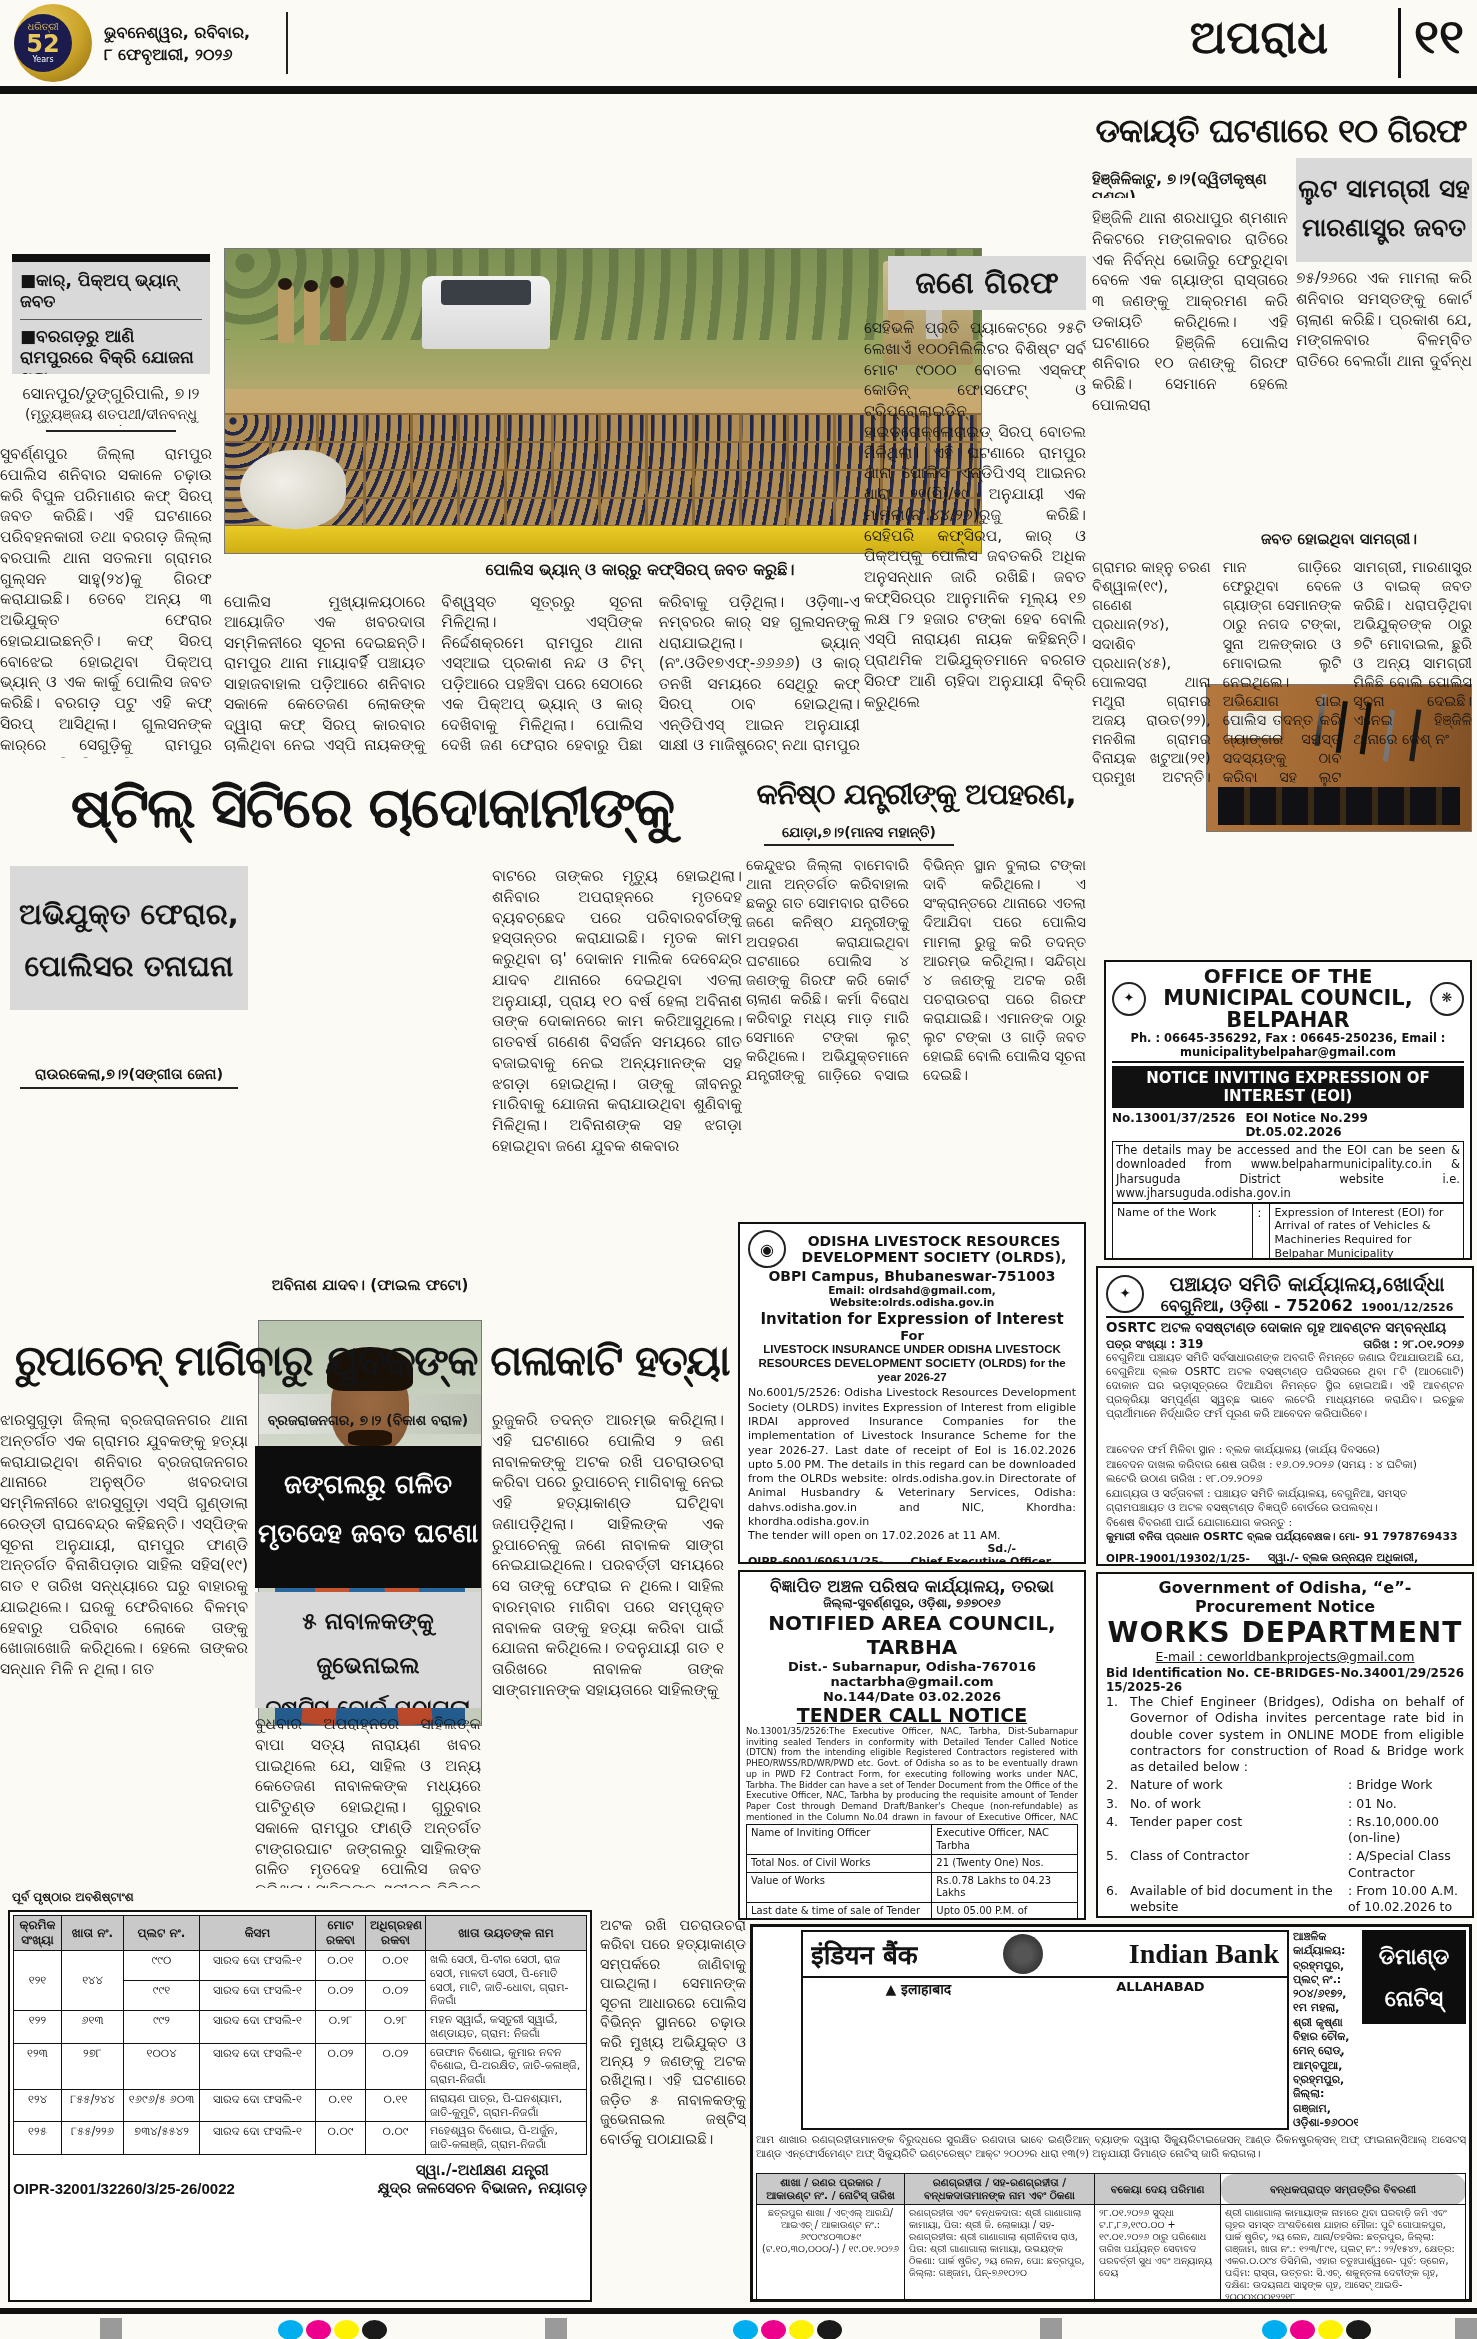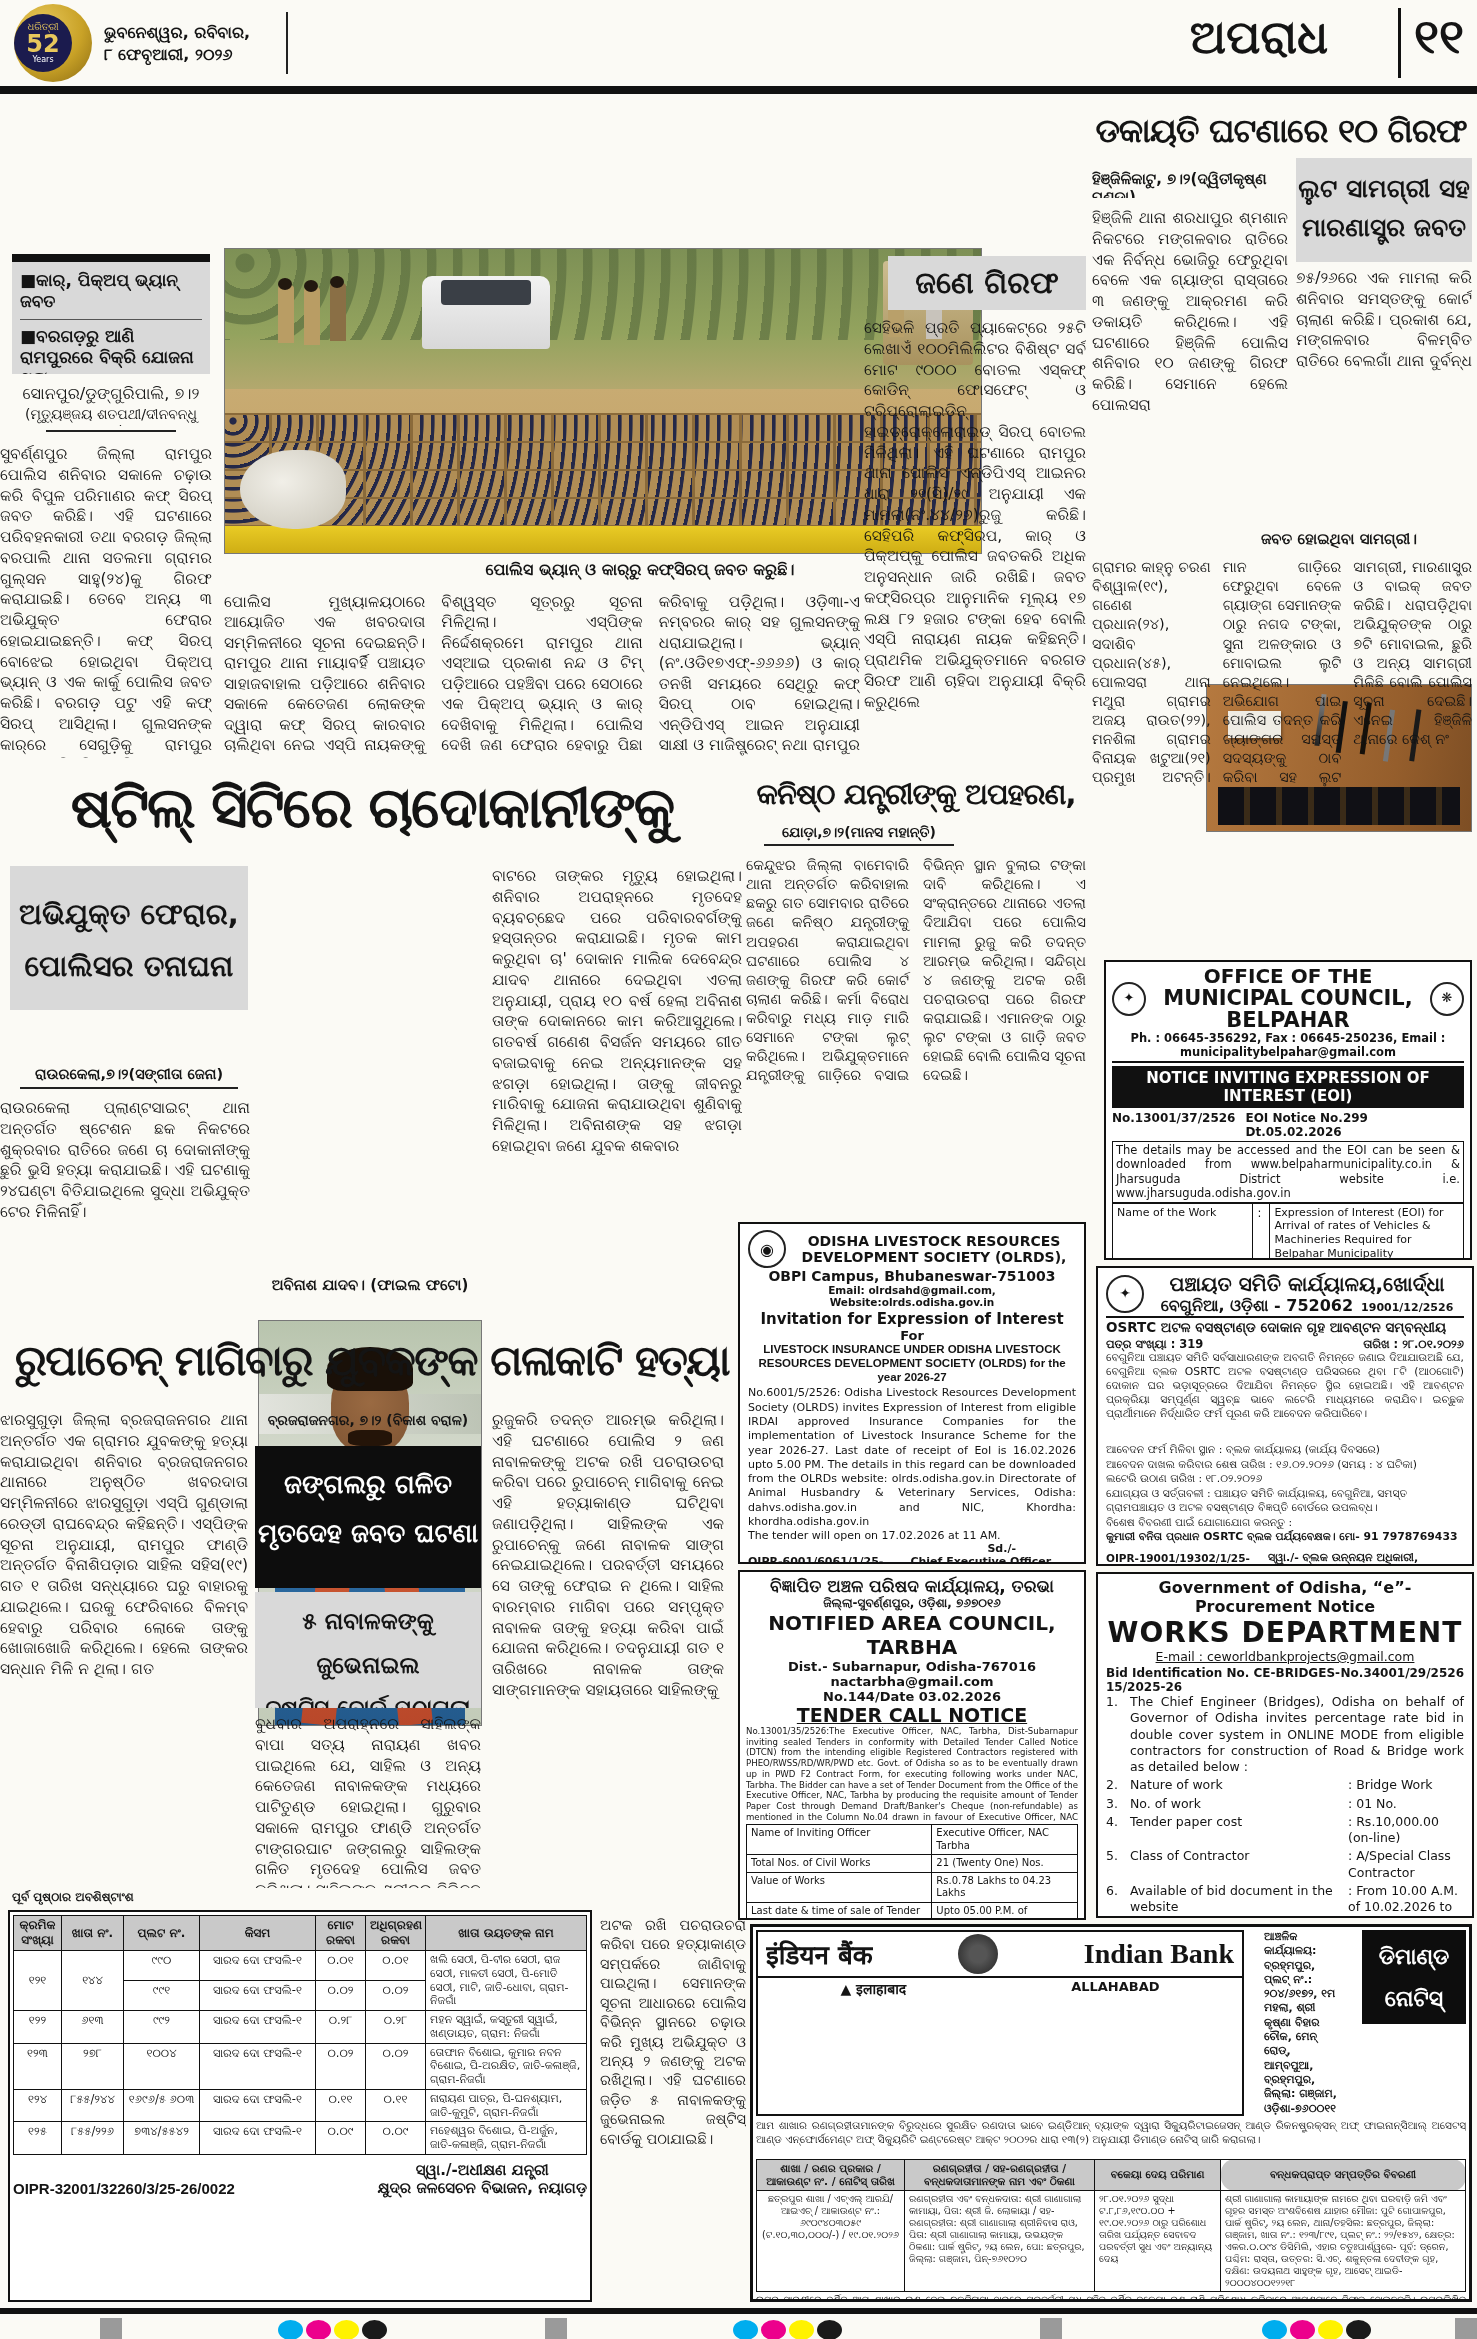--- a/index.html
+++ b/index.html
@@ -114,21 +114,20 @@
   </div>
 
   <div class="abs b clip ctr" style="left:0px;top:760px;width:744px;height:96px;font-size:56px;letter-spacing:-2px;line-height:96px;">ଷ୍ଟିଲ୍ ସିଟିରେ ଚାଦୋକାନୀଙ୍କୁ ହତ୍ୟା</div>
   <div class="abs graybox b ctr clip" style="left:10px;top:866px;width:238px;height:144px;font-size:29px;line-height:1.8;padding-top:22px;text-align:center;">
     <div>ଅଭିଯୁକ୍ତ ଫେରାର,</div>
     <div>ପୋଲିସର ତନାଘନା</div>
   </div>
   <div class="abs clip" style="left:20px;top:1066px;width:218px;height:26px;">
     <div class="b ctr" style="font-size:14.5px;border-bottom:2px solid #222;padding-bottom:4px;">ରାଉରକେଲା,୭।୨(ସଙ୍ଗୀତା ଜେନା)</div>
   </div>
-  <div class="abs body-txt clip" style="left:0px;top:1098px;width:250px;height:212px;">ରାଉରକେଲା ପ୍ଲାଣ୍ଟସାଇଟ୍ ଥାନା ଅନ୍ତର୍ଗତ ଷ୍ଟେଶନ ଛକ ନିକଟରେ ଶୁକ୍ରବାର ରାତିରେ ଜଣେ ଚା ଦୋକାନୀଙ୍କୁ ଛୁରି ଭୁସି ହତ୍ୟା କରାଯାଇଛି। ଏହି ଘଟଣାକୁ ୨୪ଘଣ୍ଟା ବିତିଯାଇଥିଲେ ସୁଦ୍ଧା ଅଭିଯୁକ୍ତ ଟେର ମିଳିନାହିଁ।</div>
 
   <div class="abs photo" style="left:258px;top:866px;width:224px;height:406px;">
     <div class="abs" style="left:0;top:0;width:100%;height:100%;background:linear-gradient(#b8c4ad,#d9ddd2 40%,#c2cbb8);"></div>
     <div class="abs" style="left:0;top:18%;width:100%;height:10%;background:linear-gradient(90deg,#e8e8e4,#b9c0b2);opacity:.8;"></div>
     <div class="abs" style="left:50%;top:10%;width:78px;height:92px;margin-left:-39px;background:radial-gradient(circle at 50% 45%,#9a6a42,#7e5433);border-radius:46% 46% 42% 42%;"></div>
     <div class="abs" style="left:50%;top:6.5%;width:86px;height:44px;margin-left:-43px;background:#191008;border-radius:50% 50% 20% 20%;"></div>
     <div class="abs" style="left:50%;top:27%;width:44px;height:16px;margin-left:-22px;background:#241408;border-radius:30%;"></div>
     <div class="abs" style="left:50%;bottom:0;width:190px;height:55%;margin-left:-95px;background:linear-gradient(#2e6fa8,#235a8c);border-radius:38px 38px 0 0;"></div>
     <div class="abs" style="left:24%;bottom:0;width:34px;height:52%;background:linear-gradient(#cf5b34,#b9482a);transform:rotate(6deg);"></div>
     <div class="abs" style="left:58%;bottom:0;width:34px;height:52%;background:linear-gradient(#cf5b34,#b9482a);transform:rotate(-6deg);"></div>
@@ -391,21 +390,21 @@
     <div style="display:flex;justify-content:space-between;align-items:flex-end;margin-top:6px;">
       <span class="b" style="font-size:15px;font-family:'Liberation Sans',sans-serif;">OIPR-32001/32260/3/25-26/0022</span>
       <span class="b ctr" style="font-size:15px;">
         <div>ସ୍ୱା./-ଅଧୀକ୍ଷଣ ଯନ୍ତ୍ରୀ</div>
         <div>କ୍ଷୁଦ୍ର ଜଳସେଚନ ବିଭାଜନ, ନୟାଗଡ଼</div>
       </span>
     </div>
   </div>
 
   <div class="abs" style="left:750px;top:1924px;width:722px;height:378px;border:3px solid #111;background:#fff;overflow:hidden;padding:3px;">
-    <div style="display:flex;gap:20px;">
+    <div style="display:flex;gap:4px;margin-left:45px;">
       <div style="width:484px;border:2px solid #111;flex:none;">
         <div style="display:flex;align-items:center;justify-content:space-between;padding:2px 8px;">
           <span class="b clip" style="font-size:26px;max-width:180px;">इंडियन बैंक</span>
           <span style="width:40px;height:40px;border-radius:50%;background:radial-gradient(circle,#555 30%,#222);flex:none;"></span>
           <span class="b" style="font-size:28px;font-family:'Liberation Serif',serif;">Indian Bank</span>
         </div>
         <div style="display:flex;justify-content:space-around;border-top:2px solid #111;padding:1px 0;">
           <span class="b" style="font-size:14px;">▲ <span>इलाहाबाद</span></span>
           <span class="b" style="font-size:13px;">ALLAHABAD</span>
         </div>

